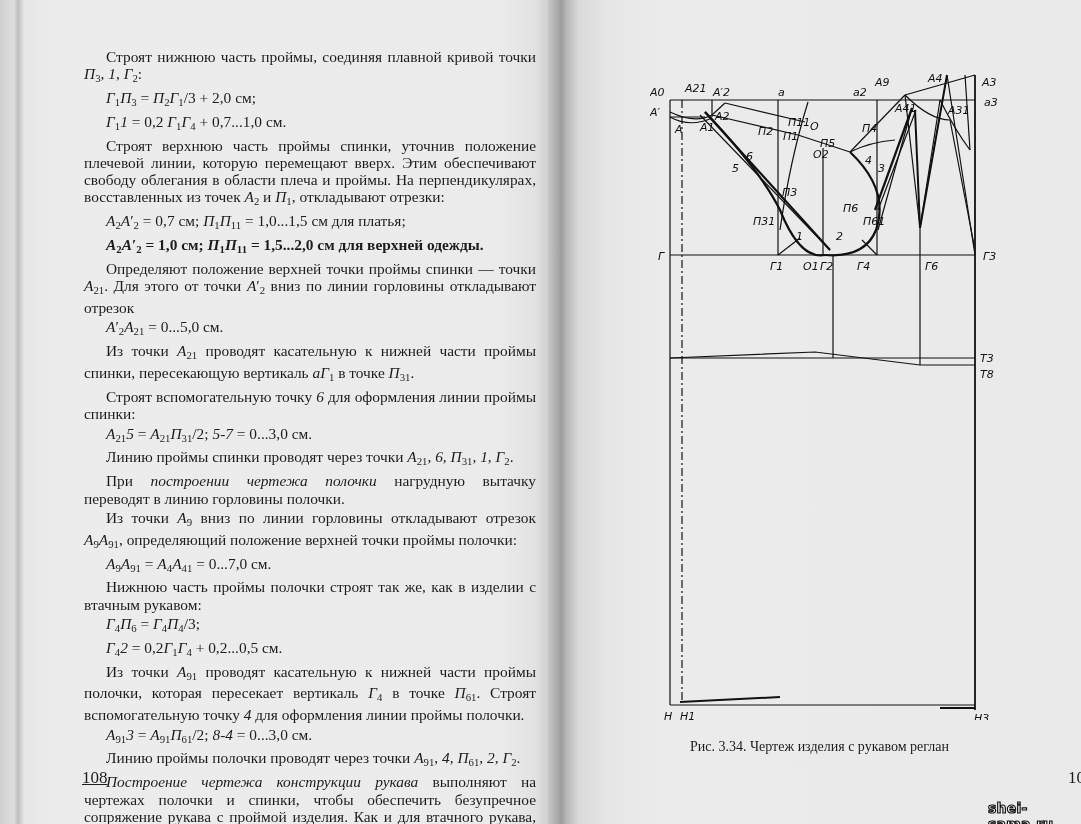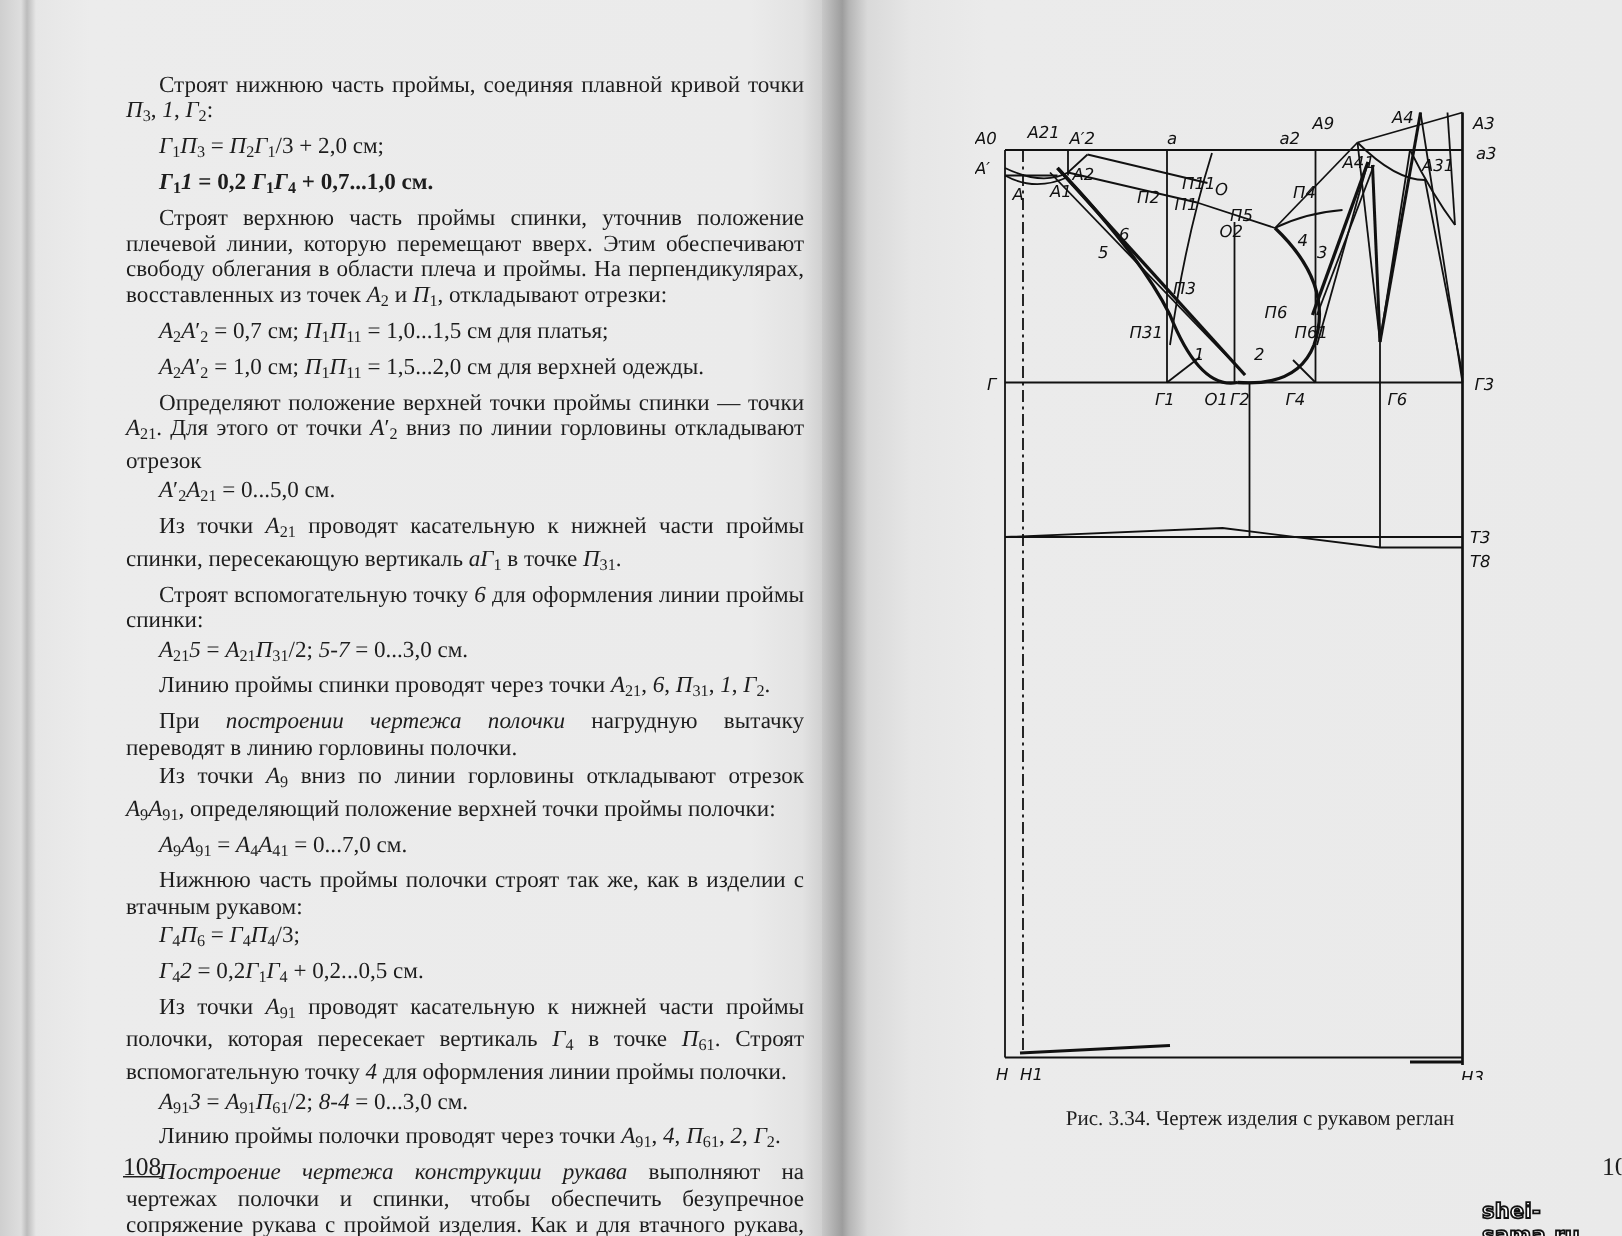--- a/index.html
+++ b/index.html
@@ -27,21 +27,21 @@
     font-size: 15.4px; line-height: 17.2px; text-align: justify;
   }
   .text-col p { margin: 2px; }
   .ind { text-indent: 22px; }
   .frm { padding-left: 22px; font-style: italic; }
   .page-num { position: absolute; font-size: 17px; }
   .pn-left { left: 82px; top: 768px; text-decoration: underline; }
   .pn-right { left: 1068px; top: 768px; }
   .caption {
     position: absolute; left: 690px; top: 739px; width: 300px;
-    font-size: 14px; text-align: center;
+    font-size: 14px; text-align: left;
   }
   .watermark {
     position: absolute; left: 988px; top: 800px;
     font-family: "DejaVu Sans", sans-serif; font-weight: bold; font-size: 14px;
     color: #ffffff; -webkit-text-stroke: 1.2px #111;
     letter-spacing: 0.2px;
   }
   svg.drawing { position: absolute; left: 650px; top: 60px; }
   svg.drawing text { font-family: "DejaVu Sans", sans-serif; font-style: italic; font-size: 11px; fill: #111; }
   sub { font-size: 70%; vertical-align: -0.25em; }
@@ -50,24 +50,24 @@
 <body>
 
 <div class="spread">
   <div class="page-left"></div>
   <div class="gutter"></div>
   <div class="page-right"></div>
 
   <div class="text-col" id="text-col">
       <p class="ind">Строят нижнюю часть проймы, соединяя плавной кривой точки <i>П</i><sub>3</sub>, <i>1</i>, <i>Г</i><sub>2</sub>:</p>
       <p class="frm" style="font-style: normal; font-family: Liberation Serif, serif;"><i>Г</i><sub>1</sub><i>П</i><sub>3</sub> = <i>П</i><sub>2</sub><i>Г</i><sub>1</sub>/3 + 2,0 см;</p>
-      <p class="frm" style="font-style: normal; font-weight: bold;"><i>Г</i><sub>1</sub><i>1</i> = 0,2 <i>Г</i><sub>1</sub><i>Г</i><sub>4</sub> + 0,7...1,0 см.</p>
+      <p class="frm" style="font-style: normal;"><i>Г</i><sub>1</sub><i>1</i> = 0,2 <i>Г</i><sub>1</sub><i>Г</i><sub>4</sub> + 0,7...1,0 см.</p>
       <p class="ind">Строят верхнюю часть проймы спинки, уточнив положение плечевой линии, которую перемещают вверх. Этим обеспечивают свободу облегания в области плеча и проймы. На перпендикулярах, восставленных из точек <i>А</i><sub>2</sub> и <i>П</i><sub>1</sub>, откладывают отрезки:</p>
       <p class="frm" style="font-style: normal;"><i>А</i><sub>2</sub><i>А</i>′<sub>2</sub> = 0,7 см; <i>П</i><sub>1</sub><i>П</i><sub>11</sub> = 1,0...1,5 см для платья;</p>
-      <p class="frm" style="font-style: normal;"><i>А</i><sub>2</sub><i>А</i>′<sub>2</sub> = 1,0 см; <i>П</i><sub>1</sub><i>П</i><sub>11</sub> = 1,5...2,0 см для верхней одежды.</p>
+      <p class="frm" style="font-style: normal; font-weight: bold;"><i>А</i><sub>2</sub><i>А</i>′<sub>2</sub> = 1,0 см; <i>П</i><sub>1</sub><i>П</i><sub>11</sub> = 1,5...2,0 см для верхней одежды.</p>
       <p class="ind">Определяют положение верхней точки проймы спинки — точки <i>А</i><sub>21</sub>. Для этого от точки <i>А</i>′<sub>2</sub> вниз по линии горловины откладывают отрезок</p>
       <p class="frm" style="font-style: normal;"><i>А</i>′<sub>2</sub><i>А</i><sub>21</sub> = 0...5,0 см.</p>
       <p class="ind">Из точки <i>А</i><sub>21</sub> проводят касательную к нижней части проймы спинки, пересекающую вертикаль <i>аГ</i><sub>1</sub> в точке <i>П</i><sub>31</sub>.</p>
       <p class="ind">Строят вспомогательную точку <i>6</i> для оформления линии проймы спинки:</p>
       <p class="frm" style="font-style: normal;"><i>А</i><sub>21</sub><i>5</i> = <i>А</i><sub>21</sub><i>П</i><sub>31</sub>/2; <i>5-7</i> = 0...3,0 см.</p>
       <p class="ind">Линию проймы спинки проводят через точки <i>А</i><sub>21</sub>, <i>6</i>, <i>П</i><sub>31</sub>, <i>1</i>, <i>Г</i><sub>2</sub>.</p>
       <p class="ind">При <i>построении чертежа полочки</i> нагрудную вытачку переводят в линию горловины полочки.</p>
       <p class="ind">Из точки <i>А</i><sub>9</sub> вниз по линии горловины откладывают отрезок <i>А</i><sub>9</sub><i>А</i><sub>91</sub>, определяющий положение верхней точки проймы полочки:</p>
       <p class="frm" style="font-style: normal;"><i>А</i><sub>9</sub><i>А</i><sub>91</sub> = <i>А</i><sub>4</sub><i>А</i><sub>41</sub> = 0...7,0 см.</p>
       <p class="ind">Нижнюю часть проймы полочки строят так же, как в изделии с втачным рукавом:</p>

